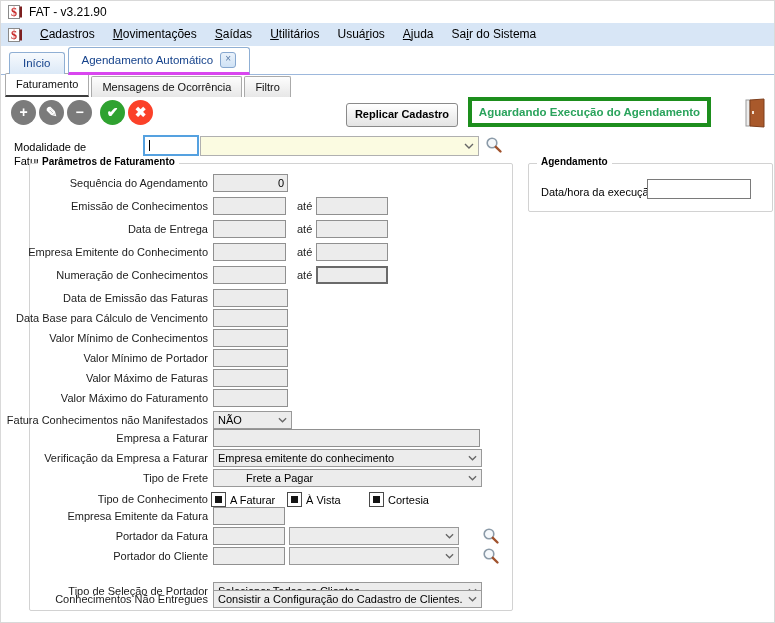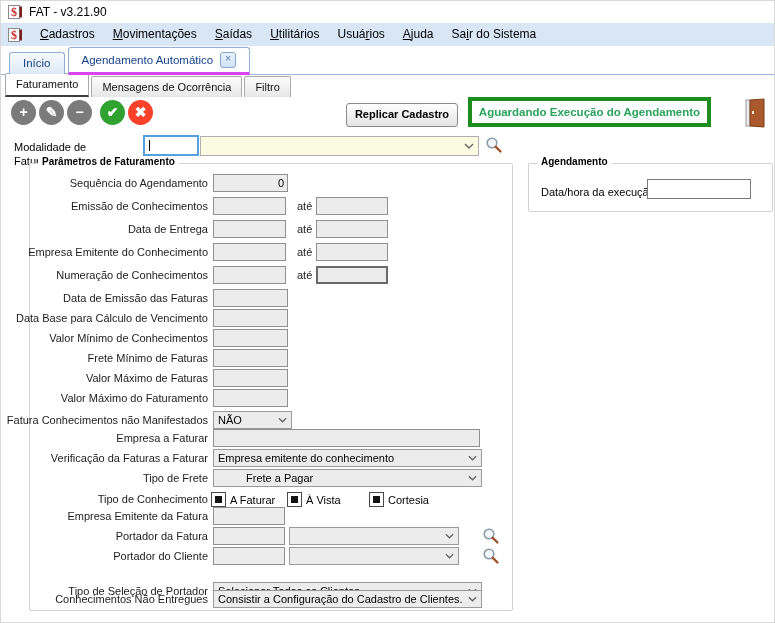--- a/index.html
+++ b/index.html
@@ -213,21 +213,21 @@
     </div>
     <div class="row" style="top:145px;">
       <div class="rowlabel">Data Base para Cálculo de Vencimento</div>
       <input class="inp" style="left: 183px; width: 75px;" readonly="" value="">
     </div>
     <div class="row" style="top:165px;">
       <div class="rowlabel">Valor Mínimo de Conhecimentos</div>
       <input class="inp" style="left: 183px; width: 75px;" readonly="" value="">
     </div>
     <div class="row" style="top:185px;">
-      <div class="rowlabel">Frete Mínimo de Faturas</div>
+      <div class="rowlabel">Valor Mínimo de Portador</div>
       <input class="inp" style="left: 183px; width: 75px;" readonly="" value="">
     </div>
     <div class="row" style="top:205px;">
       <div class="rowlabel">Valor Máximo de Faturas</div>
       <input class="inp" style="left: 183px; width: 75px;" readonly="" value="">
     </div>
     <div class="row" style="top:225px;">
       <div class="rowlabel">Valor Máximo do Faturamento</div>
       <input class="inp" style="left: 183px; width: 75px;" readonly="" value="">
     </div>
@@ -243,21 +243,21 @@
           </span>
       </div>
     </div>
 
     <div class="row" style="top:265px;">
       <div class="rowlabel">Empresa a Faturar</div>
       <input class="inp" style="left: 183px; width: 267px;" readonly="" value="">
     </div>
 
     <div class="row" style="top:285px;">
-      <div class="rowlabel">Verificação da Faturas a Faturar</div>
+      <div class="rowlabel">Verificação da Empresa a Faturar</div>
       <div class="sel" style="left:183px; width:269px;">
         <span class="val">Empresa emitente do conhecimento</span>
         <span class="chev">
             <svg width="9" height="6" viewBox="0 0 10 6">
               <polyline points="1,1 5,5 9,1" fill="none" stroke="#666" stroke-width="1.4"></polyline>
             </svg>
           </span>
       </div>
     </div>
 

